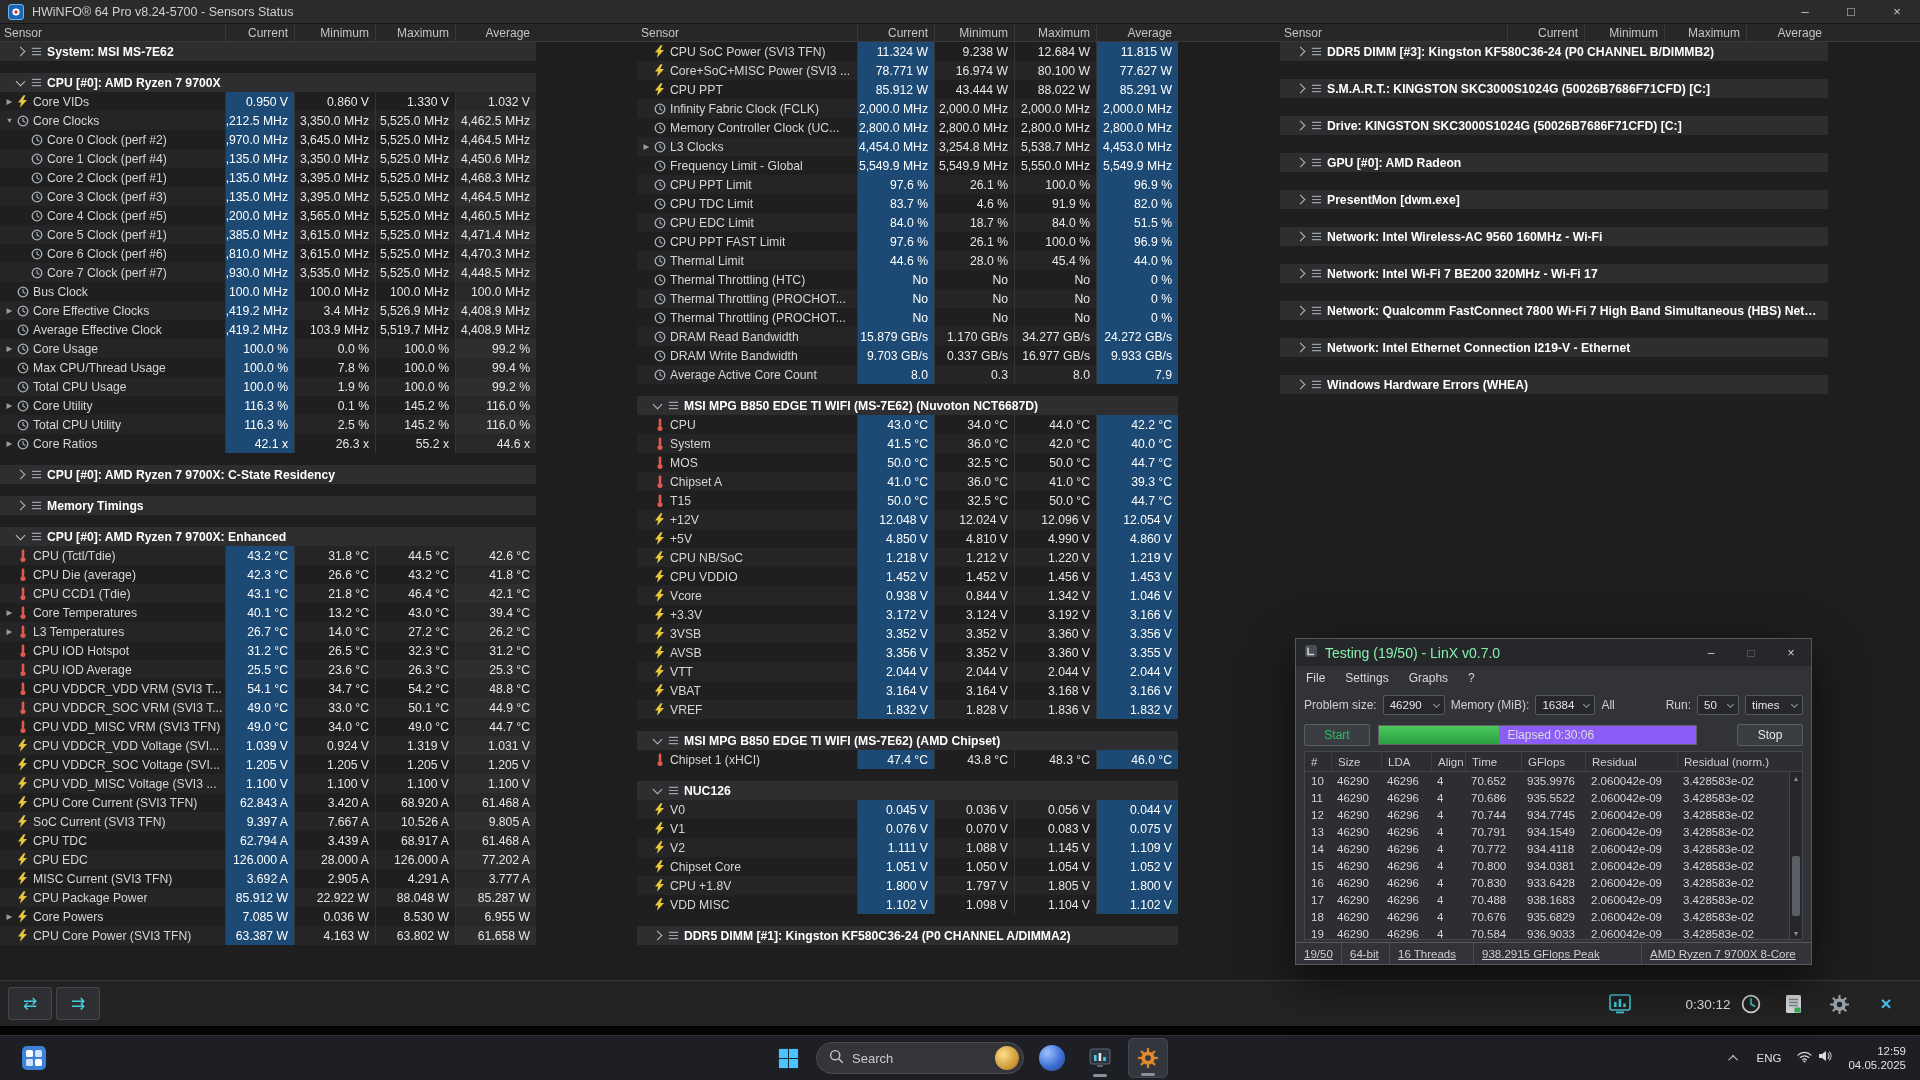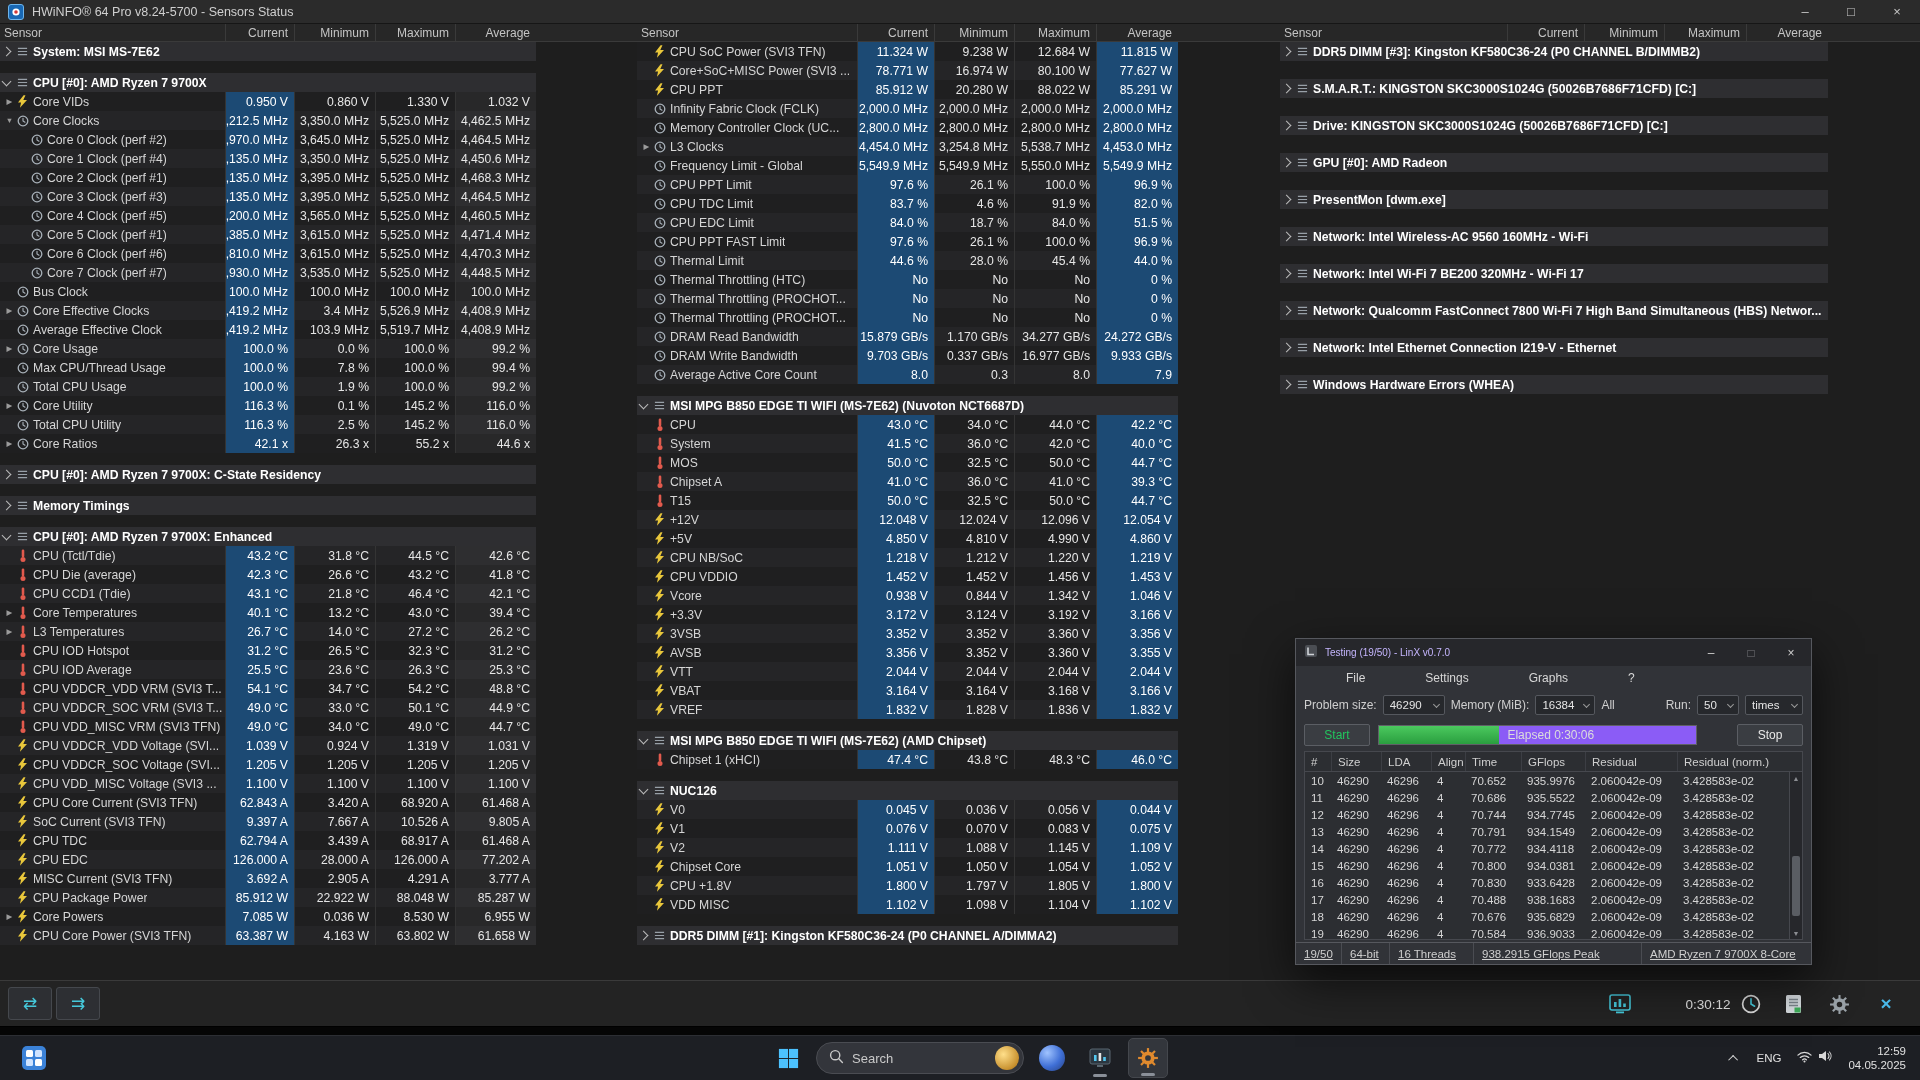--- a/index.html
+++ b/index.html
@@ -40,46 +40,46 @@
 
   .drow { font-size:12.2px; color:#d6d6d6; background:#1f1f20; }
   .drow.alt { background:#252527; }
   .cell.band { background:rgba(255,255,255,0.045); }
   .cell.hl { background:#1c4a74 !important; color:#fff; }
 
   .exp { flex:0 0 11px; width:11px; font-size:7.5px; color:#9b9b9b; display:inline-flex; justify-content:center; }
   .rico { flex:0 0 15px; width:15px; display:inline-flex; justify-content:center; }
   .ltxt { margin-left:3px; white-space:nowrap; overflow:hidden; text-overflow:ellipsis; }
 
-  .grow { height:19px; background:#2e2e31; display:flex; align-items:center; color:#fff; font-weight:bold; font-size:12.2px; padding-left:0; }
+  .grow { height:19px; background:#2e2e31; display:flex; align-items:center; color:#fff; font-weight:bold; font-size:12.2px; padding-left:14px; }
   .gap { margin-top:12px; }
   .p2 .gap { margin-top:18px; }
   .chev { width:7px; height:7px; border-right:1.6px solid #bcbcbc; border-bottom:1.6px solid #bcbcbc; margin:0 7px 0 3px; flex:0 0 auto; }
   .chev.right { transform:rotate(-45deg); }
   .chev.down  { transform:rotate(45deg); margin-top:-3px; }
   .gico { margin-right:5px; display:inline-flex; }
   .gtxt { white-space:nowrap; overflow:hidden; text-overflow:ellipsis; padding-right:6px; }
 
   
   .toolbar { position:absolute; left:0; top:980px; width:100%; height:46px; background:#232323; border-top:1px solid #3a3a3a; }
   .navbtn { position:absolute; top:6px; width:44px; height:33px; background:#2d2f33; border:1px solid #45484d; border-radius:3px; display:flex; align-items:center; justify-content:center; color:#45c8da; font-size:17px; }
   #nav1 { left:8px; } #nav2 { left:56px; }
   .tbtn { position:absolute; top:8px; width:28px; height:30px; display:flex; align-items:center; justify-content:center; }
   #tb-graph { left:1606px; } #tb-clock { left:1737px; } #tb-report { left:1779px; } #tb-gear { left:1825px; } #tb-close { left:1872px; color:#49b8e8; font-size:19px; font-weight:bold; }
   #tool-time { position:absolute; left:1676px; top:0; width:64px; height:46px; display:flex; align-items:center; justify-content:center; color:#e2e2e2; font-size:13.5px; }
 
   
   .linx { position:absolute; left:1295px; top:638px; width:517px; height:327px; background:#313338; border:1px solid #56585e; box-shadow:0 16px 44px rgba(0,0,0,.65); z-index:10; }
   .ltitle { height:27px; background:#26272b; display:flex; align-items:center; padding-left:8px; gap:7px; }
-  .ltitle .txt { color:#c4b5fd; font-size:10px; white-space:nowrap; }
+  .ltitle .txt { color:#86efac; font-size:14px; white-space:nowrap; }
   .lwbtns { margin-left:auto; display:flex; height:100%; }
   .lwb { width:40px; height:100%; display:flex; align-items:center; justify-content:center; color:#cfcfcf; font-size:12px; }
   .lwb.dim { color:#77787c; }
   .lmenubar { height:23px; display:flex; align-items:center; padding-left:10px; gap:20px; }
-  .lmenu { color:#d8d8d8; font-size:12px;margin-left:40px; }
+  .lmenu { color:#d8d8d8; font-size:12px; }
   .lcontrols { height:32px; display:flex; align-items:center; padding:0 8px; gap:6px; font-size:12px; color:#cfcfcf; white-space:nowrap; }
   .combo { background:#26282c; border:1px solid #55585e; border-radius:2px; height:20px; display:flex; align-items:center; justify-content:space-between; padding:0 5px 0 6px; color:#e4e4e4; gap:5px; font-size:11.5px; }
   .combo .ar { width:5px; height:5px; border-right:1.4px solid #9a9a9a; border-bottom:1.4px solid #9a9a9a; transform:rotate(45deg); margin-top:-2px; flex:0 0 auto; }
   .spacer { flex:1; }
   .lprog { height:27px; display:flex; align-items:center; padding:0 8px; gap:8px; }
   .lbtn { width:66px; height:22px; background:#3a3d42; border:1px solid #5b5e64; border-radius:2px; display:flex; align-items:center; justify-content:center; font-size:12px; flex:0 0 auto; }
   #linx-start { color:#22c55e; }
   #linx-stop  { color:#e8e8e8;margin-left:32px; }
   .ptrack { flex:1; height:20px; border:1px solid #606067; background:#8b5cf6; position:relative; overflow:hidden; }
   .pfill { height:100%; background:linear-gradient(180deg,#4bc95e,#2a9e3f); }
@@ -862,21 +862,21 @@
         <div class="cell lab">
           <span class="exp"></span>
           <span class="rico">
             <svg width="9" height="13" viewBox="0 0 10 14">
               <path d="M6.2 0 0 8.2h3.4L2.2 14 10 5.4H5.9L8.3 0z" fill="#e9c73b"></path>
             </svg>
           </span>
           <span class="ltxt">CPU PPT</span>
         </div>
         <div class="cell val hl">85.912 W</div>
-        <div class="cell val">20.280 W</div>
+        <div class="cell val">43.444 W</div>
         <div class="cell val">88.022 W</div>
         <div class="cell val hl">85.291 W</div>
       </div>
       <div class="prow drow alt">
         <div class="cell lab">
           <span class="exp"></span>
           <span class="rico">
             <svg width="12" height="12" viewBox="0 0 14 14">
               <circle cx="7" cy="7" r="5.6" fill="none" stroke="#a9b2ba" stroke-width="1.5"></circle>
               <path d="M7 3.8V7l2.3 1.4" stroke="#a9b2ba" stroke-width="1.3" fill="none" stroke-linecap="round"></path>

